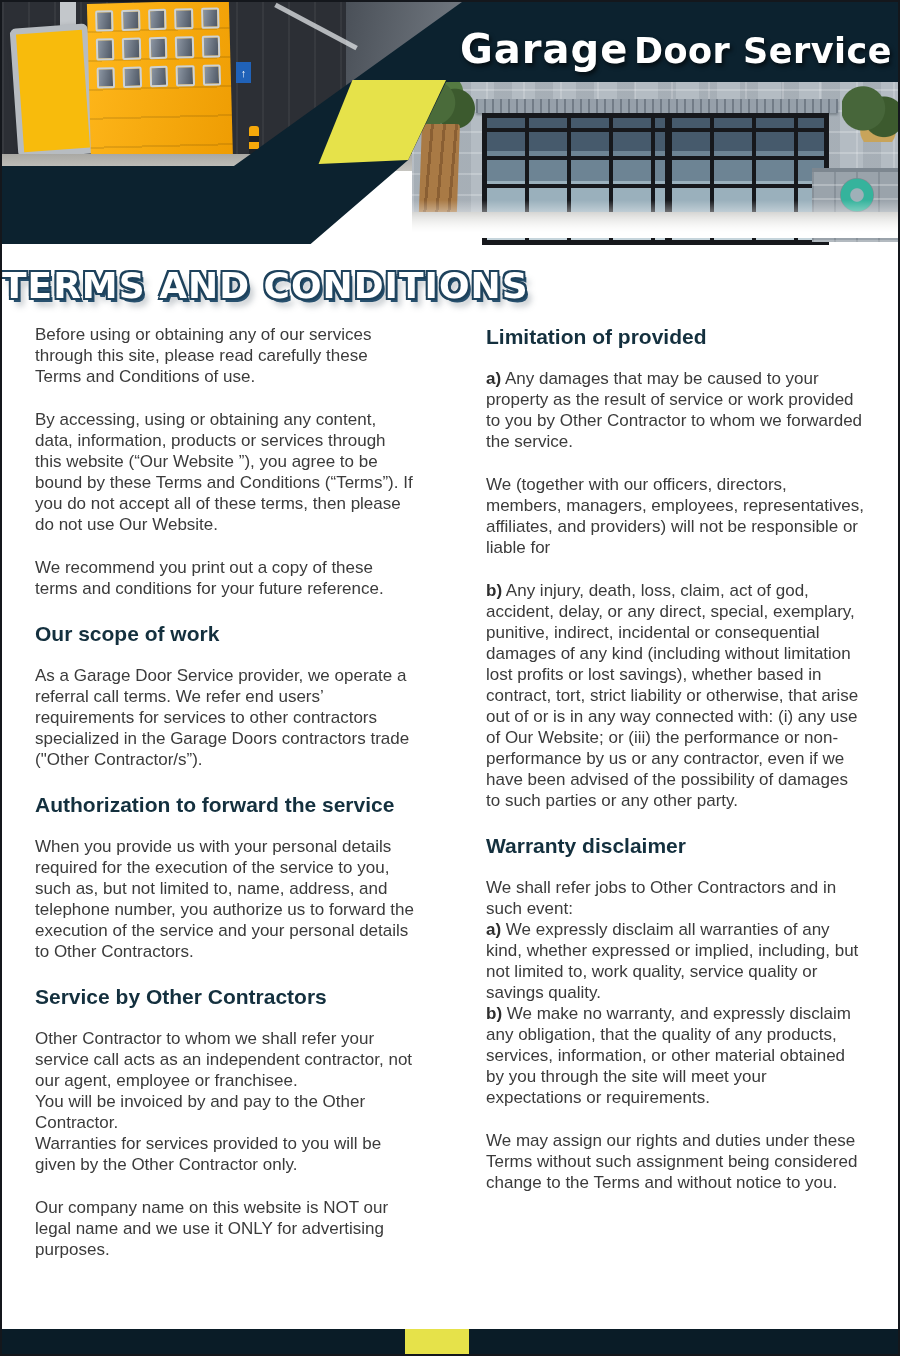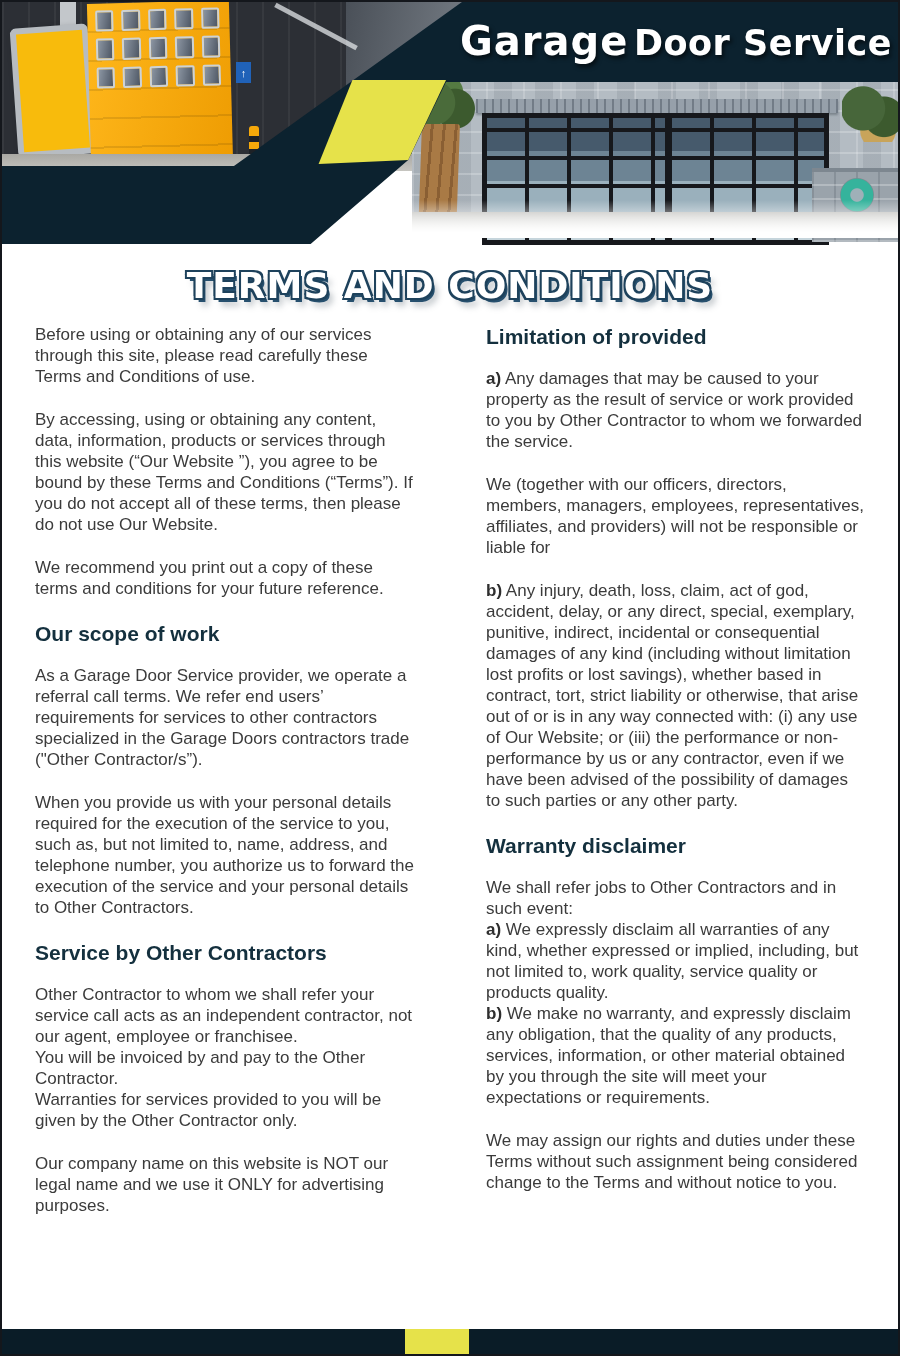--- a/index.html
+++ b/index.html
@@ -82,28 +82,28 @@
     border-top:4px solid #7d8790;}
   .hose-reel{position:absolute; right:28px; top:98px; width:34px; height:34px; border-radius:50%;
     background:radial-gradient(circle at 50% 50%, #9fb0b8 0 26%, #35b39c 30% 66%, #7e8a90 70% 100%);}
   .driveway{position:absolute; left:0; bottom:0; width:100%; height:26px;
     background:linear-gradient(#bdbdb9,#f0f0ed);}
   .photo-right::after{content:""; position:absolute; left:0; right:0; bottom:0; height:38px;
     background:linear-gradient(rgba(255,255,255,0), #ffffff 85%);}
 
   .header-shapes{position:absolute; inset:0; width:100%; height:100%; pointer-events:none;}
 
-  .brand-title{position:absolute; left:458px; right:16px; top:16px; text-align:center;
+  .brand-title{position:absolute; left:458px; right:16px; top:24px; text-align:center;
     color:#ffffff; font-family:"DejaVu Sans", sans-serif; font-weight:bold;
     text-shadow:2px 3px 4px rgba(0,0,0,.6); white-space:nowrap;}
   .brand-title .t1{font-size:40px; letter-spacing:1px;}
   .brand-title .t2{font-size:35px; letter-spacing:0.5px;}
 
   
-  .main-heading{margin:20px 0 12px; text-align:center;
+  .main-heading{margin:20px 0 12px; text-align:left;
     font-family:"DejaVu Sans", sans-serif; font-weight:bold; font-size:36px; letter-spacing:1px;
     color:#ffffff;
     -webkit-text-stroke:2px #1e425c; paint-order:stroke fill;
     text-shadow:
       -2px -2px 0 #1e425c, 2px -2px 0 #1e425c, -2px 2px 0 #1e425c, 2px 2px 0 #1e425c,
       3px 4px 0 #27506e, 6px 8px 6px rgba(120,130,140,.45);}
 
   
   .columns{display:flex; gap:72px; padding:6px 33px 0;}
   .col{flex:1; min-width:0;}
@@ -176,35 +176,36 @@
 
   <h1 class="main-heading">TERMS AND CONDITIONS</h1>
 
   <div class="columns">
     <div class="col">
         <p><span>Before using or obtaining any of our services through this site, please read carefully these Terms and Conditions of use.</span></p>
         <p><span>By accessing, using or obtaining any content, data, information, products or services through this website (“Our Website ”), you agree to be bound by these Terms and Conditions (“Terms”). If you do not accept all of these terms, then please do not use Our Website.</span></p>
         <p><span>We recommend you print out a copy of these terms and conditions for your future reference.</span></p>
         <h3>Our scope of work</h3>
         <p><span>As a Garage Door Service provider, we operate a referral call terms. We refer end users’ requirements for services to other contractors specialized in the Garage Doors contractors trade ("Other Contractor/s”).</span></p>
+        <h3>Authorization to forward the service</h3>
         <p><span>When you provide us with your personal details required for the execution of the service to you, such as, but not limited to, name, address, and telephone number, you authorize us to forward the execution of the service and your personal details to Other Contractors.</span></p>
         <h3>Service by Other Contractors</h3>
         <p><span>Other Contractor to whom we shall refer your service call acts as an independent contractor, not our agent, employee or franchisee.
 You will be invoiced by and pay to the Other Contractor.
 Warranties for services provided to you will be given by the Other Contractor only.</span></p>
         <p><span>Our company name on this website is NOT our legal name and we use it ONLY for advertising purposes.</span></p>
       </div>
     <div class="col">
         <h3>Limitation of provided</h3>
         <p><strong>a)</strong><span> Any damages that may be caused to your property as the result of service or work provided to you by Other Contractor to whom we forwarded the service.</span></p>
         <p><span>We (together with our officers, directors, members, managers, employees, representatives, affiliates, and providers) will not be responsible or liable for</span></p>
         <p><strong>b)</strong><span> Any injury, death, loss, claim, act of god, accident, delay, or any direct, special, exemplary, punitive, indirect, incidental or consequential damages of any kind (including without limitation lost profits or lost savings), whether based in contract, tort, strict liability or otherwise, that arise out of or is in any way connected with: (i) any use of Our Website; or (iii) the performance or non-performance by us or any contractor, even if we have been advised of the possibility of damages to such parties or any other party.</span></p>
         <h3>Warranty disclaimer</h3>
         <p><span>We shall refer jobs to Other Contractors and in such event:
-</span><strong>a)</strong><span> We expressly disclaim all warranties of any kind, whether expressed or implied, including, but not limited to, work quality, service quality or products quality.
+</span><strong>a)</strong><span> We expressly disclaim all warranties of any kind, whether expressed or implied, including, but not limited to, work quality, service quality or savings quality.
 </span><strong>b)</strong><span> We make no warranty, and expressly disclaim any obligation, that the quality of any products, services, information, or other material obtained by you through the site will meet your expectations or requirements.</span></p>
         <p><span>We may assign our rights and duties under these Terms without such assignment being considered change to the Terms and without notice to you.</span></p>
       </div>
   </div>
 
   <div class="footer">
     <div class="footer-accent"></div>
   </div>
 
 </div>

